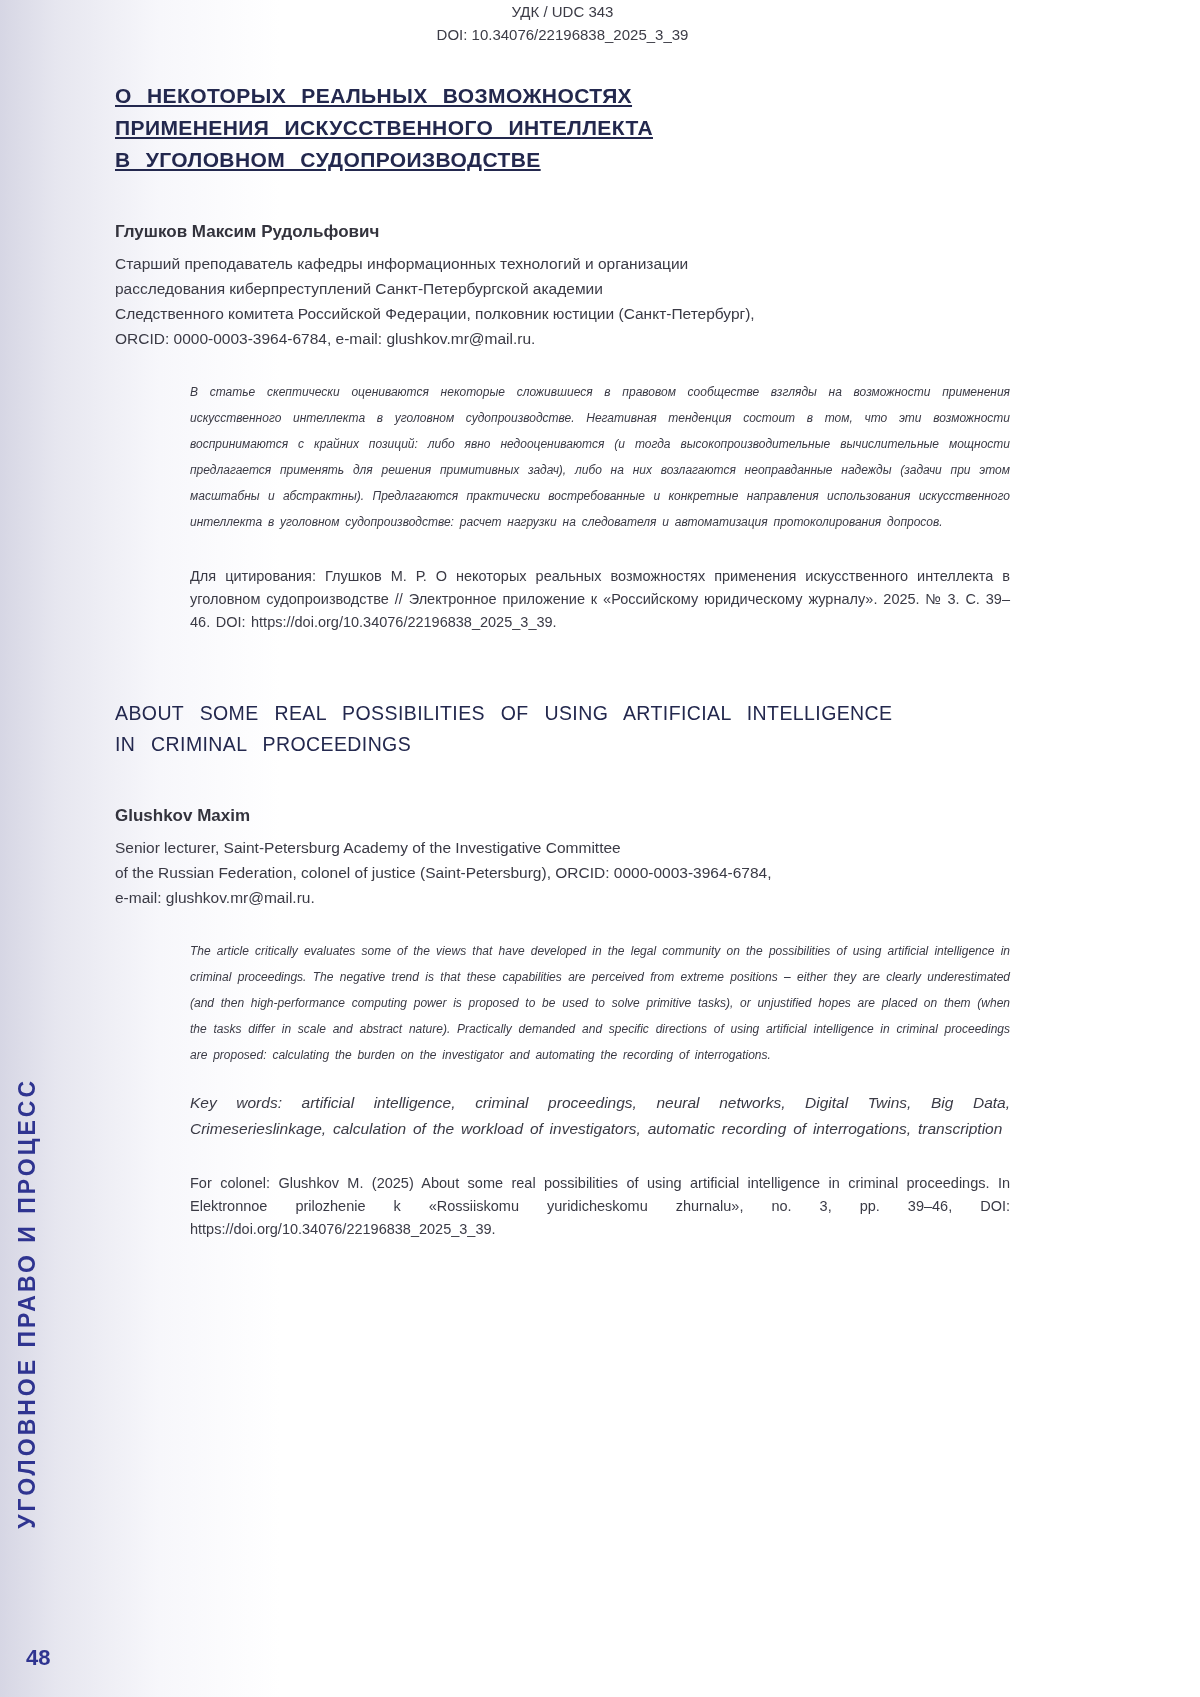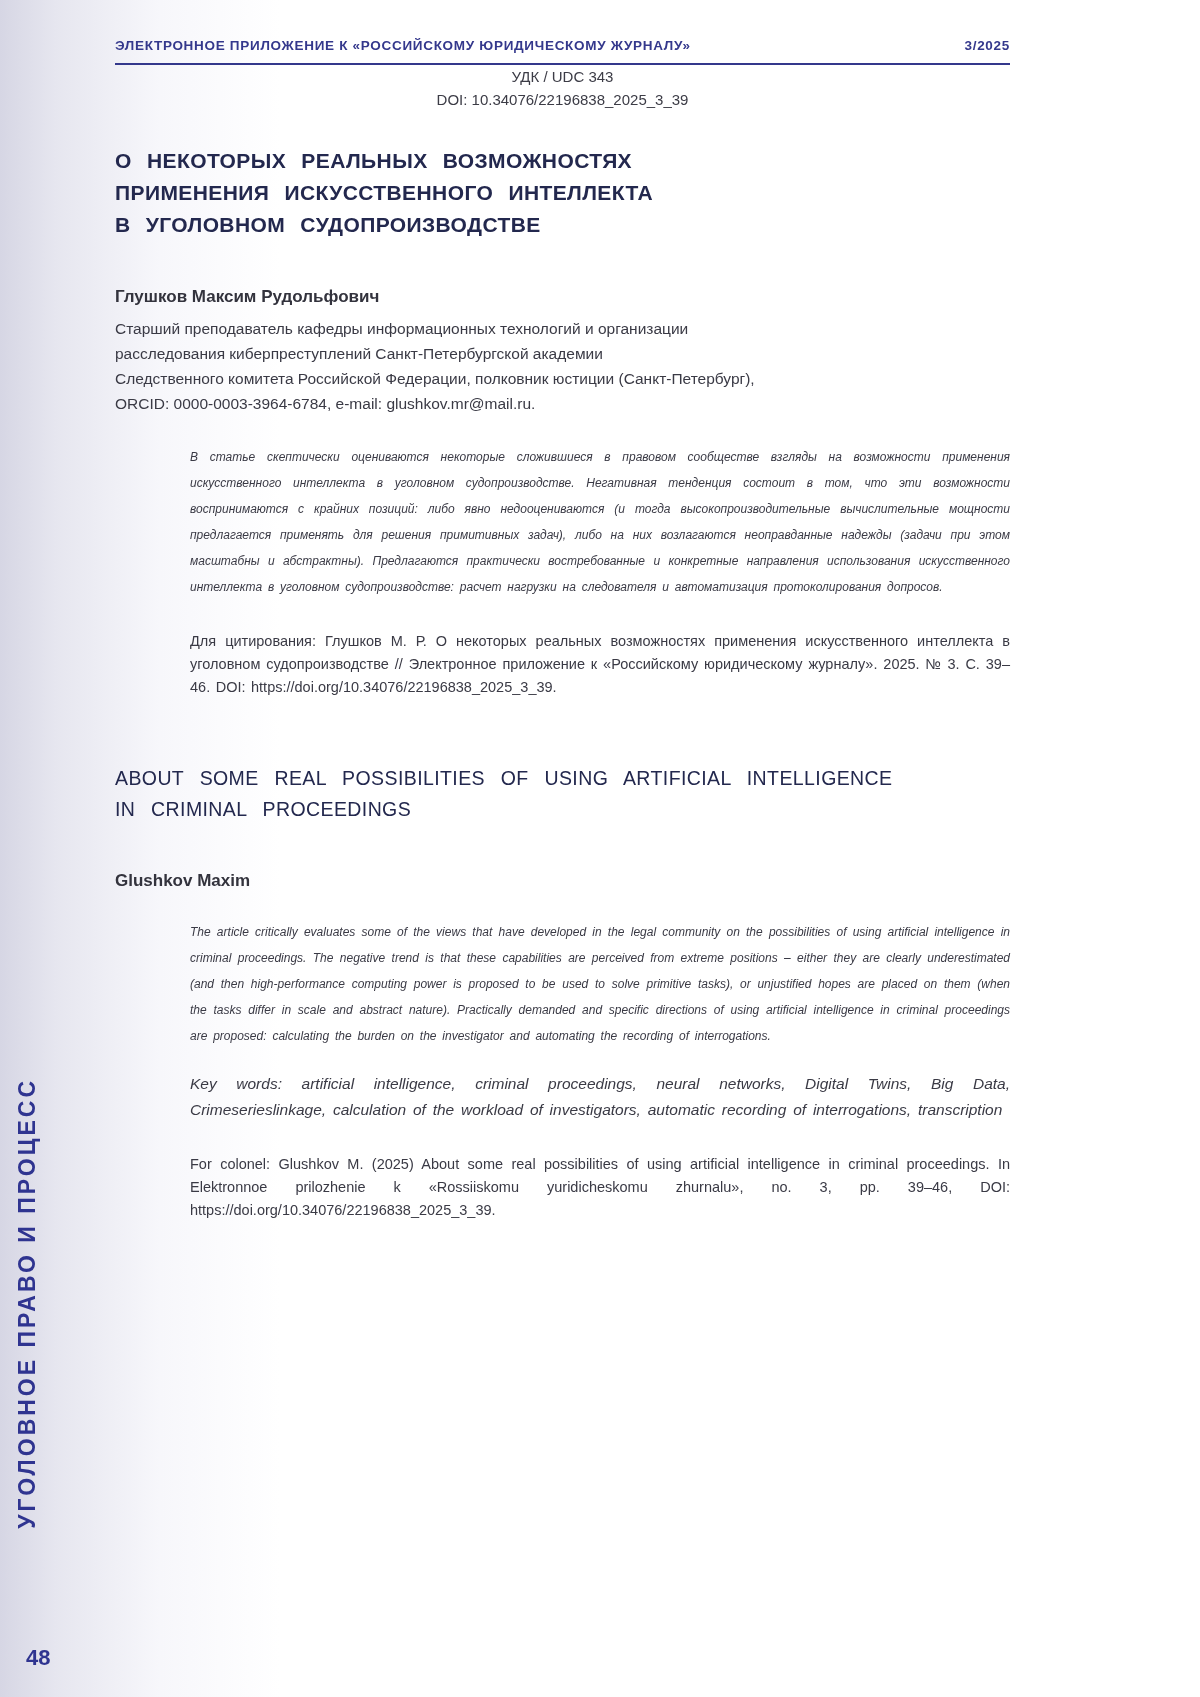--- a/index.html
+++ b/index.html
@@ -39,20 +39,21 @@
   }
   .title-ru {
     margin-top: 34px;
     font-size: 21px;
     line-height: 32px;
     font-weight: bold;
     letter-spacing: 0.4px;
     word-spacing: 9px;
     color: #23284e;
     white-space: pre-line;
+    text-decoration: underline;
   }
   .author {
     margin-top: 46px;
     font-weight: bold;
     font-size: 17px;
     color: #33333d;
   }
   .affiliation {
     margin-top: 9px;
     font-size: 15.5px;
@@ -118,24 +119,20 @@
 <body>
 
 <div class="page">
 
   <div class="sidebar-label">УГОЛОВНОЕ ПРАВО И ПРОЦЕСС</div>
 
   <div class="page-number">48</div>
 
   <div class="content">
 
-    <div class="journal-header">
-      <span>ЭЛЕКТРОННОЕ ПРИЛОЖЕНИЕ К «РОССИЙСКОМУ ЮРИДИЧЕСКОМУ ЖУРНАЛУ»</span>
-      <span>3/2025</span>
-    </div>
 
     <div class="meta-block">
       <div>УДК / UDC 343</div>
       <div>DOI: 10.34076/22196838_2025_3_39</div>
     </div>
 
     <h1 class="title-ru">О НЕКОТОРЫХ РЕАЛЬНЫХ ВОЗМОЖНОСТЯХ
 ПРИМЕНЕНИЯ ИСКУССТВЕННОГО ИНТЕЛЛЕКТА
 В УГОЛОВНОМ СУДОПРОИЗВОДСТВЕ</h1>
 
@@ -151,20 +148,23 @@
 
     <p class="citation">
       <span class="italic">Для цитирования: </span><span>Глушков М. Р. О некоторых реальных возможностях применения искусственного интеллекта в уголовном судопроизводстве // Электронное приложение к «Российскому юридическому журналу». 2025. № 3. С. 39–46. DOI: https://doi.org/10.34076/22196838_2025_3_39.</span>
     </p>
 
     <h2 class="title-en">ABOUT SOME REAL POSSIBILITIES OF USING ARTIFICIAL INTELLIGENCE
 IN CRIMINAL PROCEEDINGS</h2>
 
     <div class="author">Glushkov Maxim</div>
 
+    <div class="affiliation">Senior lecturer, Saint-Petersburg Academy of the Investigative Committee
+of the Russian Federation, colonel of justice (Saint-Petersburg), ORCID: 0000-0003-3964-6784,
+e-mail: glushkov.mr@mail.ru.</div>
 
     <p class="abstract">The article critically evaluates some of the views that have developed in the legal community on the possibilities of using artificial intelligence in criminal proceedings. The negative trend is that these capabilities are perceived from extreme positions – either they are clearly underestimated (and then high-performance computing power is proposed to be used to solve primitive tasks), or unjustified hopes are placed on them (when the tasks differ in scale and abstract nature). Practically demanded and specific directions of using artificial intelligence in criminal proceedings are proposed: calculating the burden on the investigator and automating the recording of interrogations.</p>
 
     <p class="keywords">Key words: artificial intelligence, criminal proceedings, neural networks, Digital Twins, Big Data, Crimeserieslinkage, calculation of the workload of investigators, automatic recording of interrogations, transcription</p>
 
     <p class="citation">
       <span class="italic">For colonel: </span><span>Glushkov M. (2025) About some real possibilities of using artificial intelligence in criminal proceedings. In </span><span class="italic">Elektronnoe prilozhenie k «Rossiiskomu yuridicheskomu zhurnalu»</span><span>, no. 3, pp. 39–46, DOI: https://doi.org/10.34076/22196838_2025_3_39.</span>
     </p>
 
   </div>

